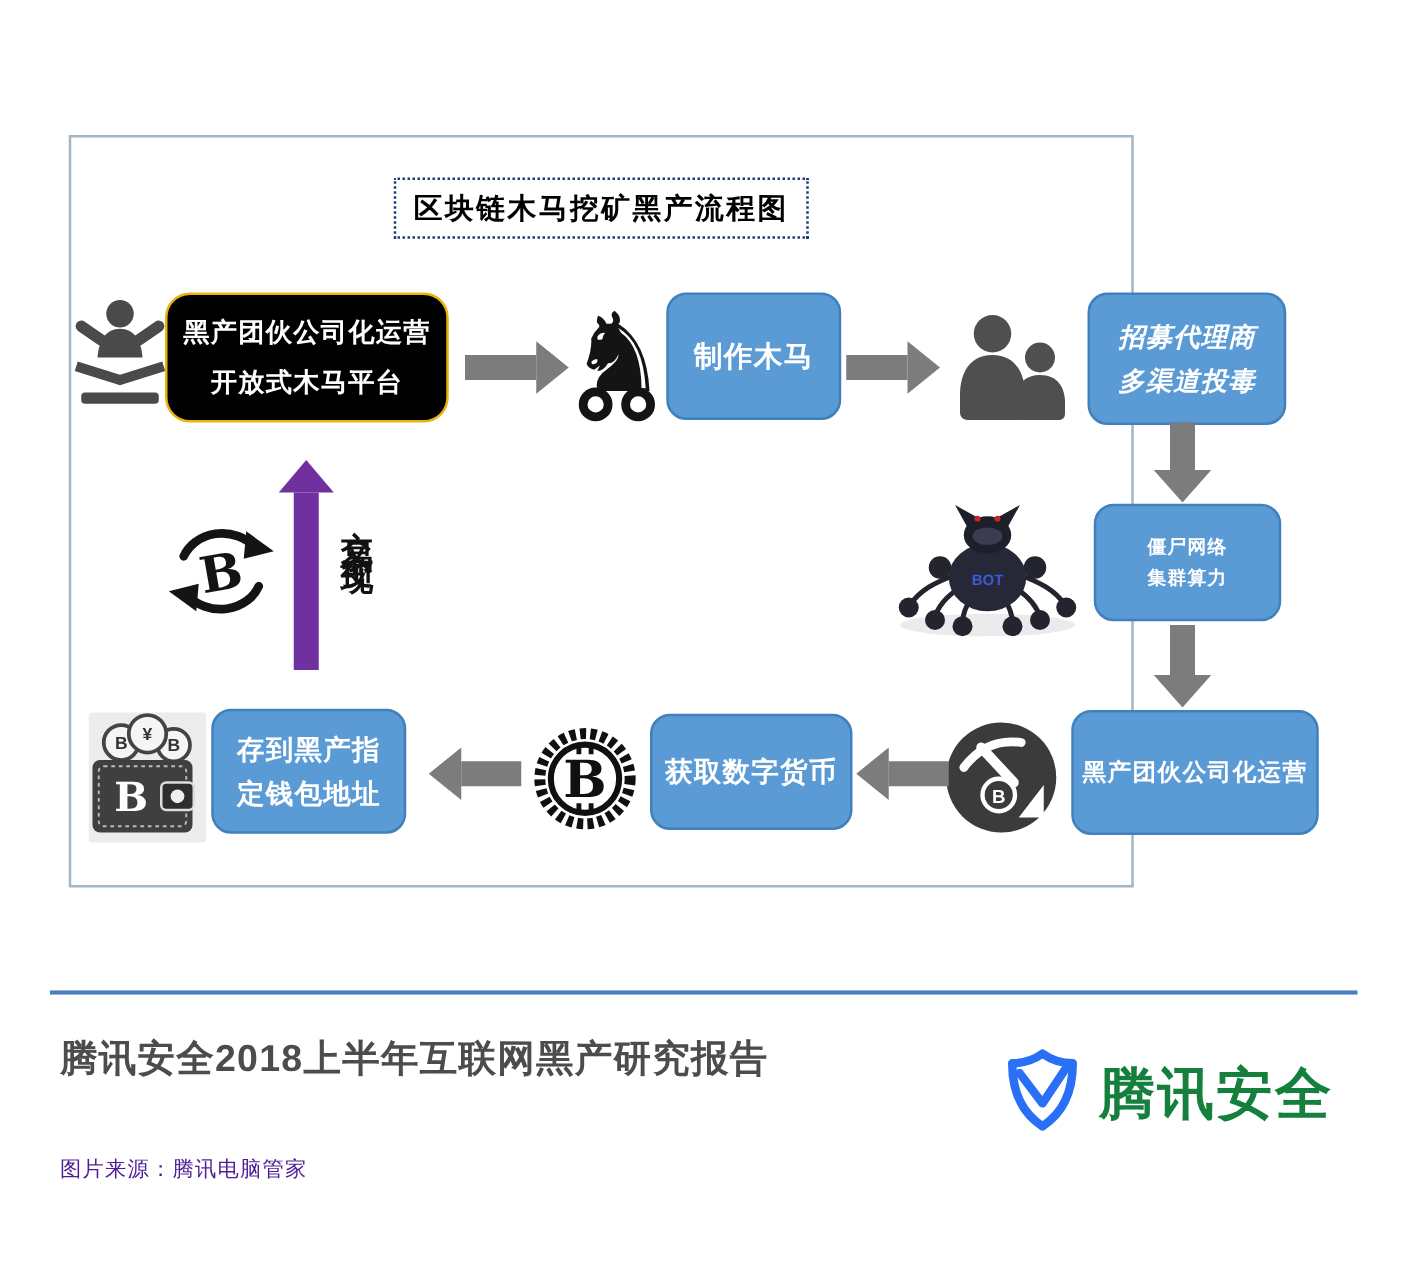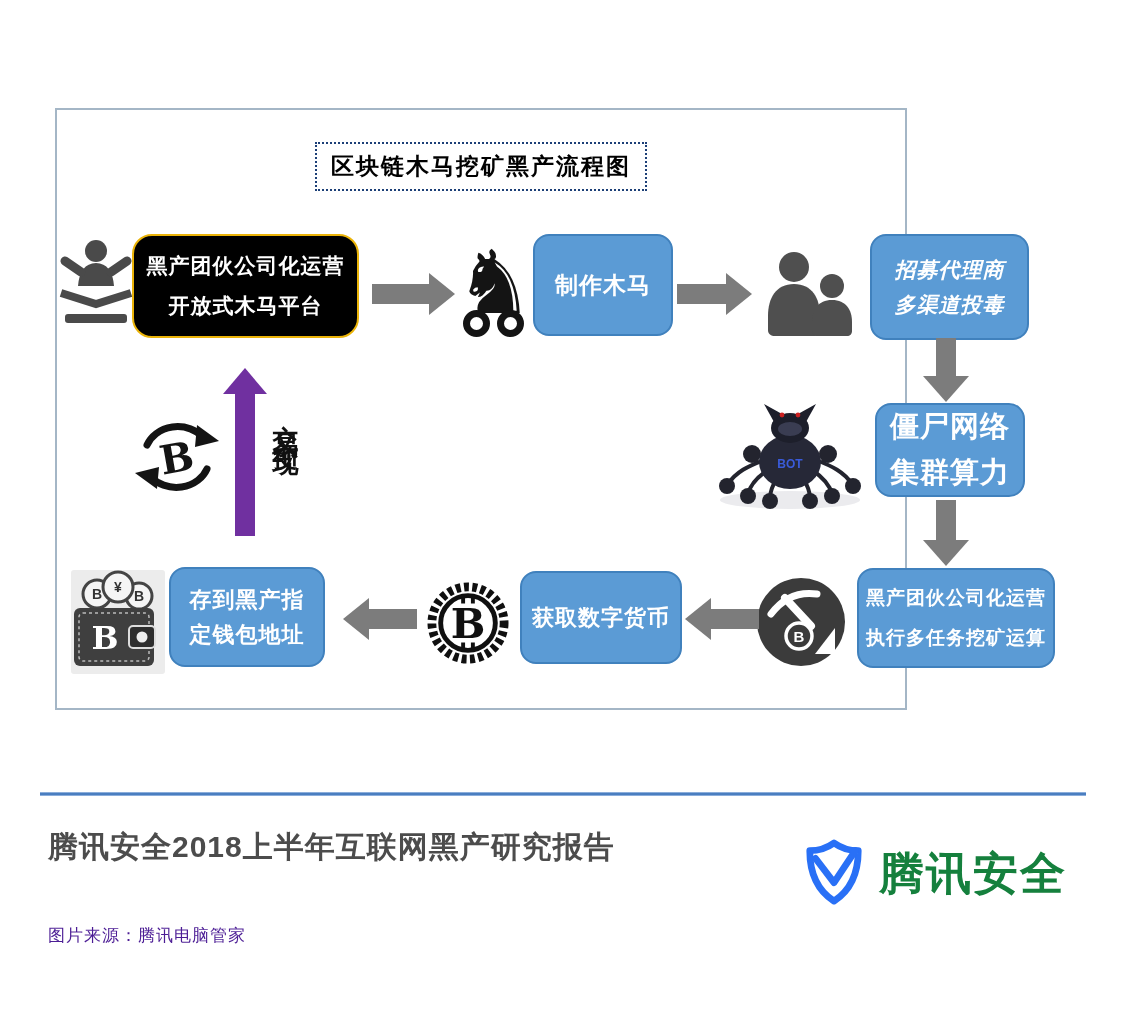--- a/index.html
+++ b/index.html
@@ -21,21 +21,21 @@
   .node{
     position:absolute;box-sizing:border-box;border-radius:16px;
     display:flex;flex-direction:column;align-items:center;justify-content:center;
     color:#fff;font-weight:bold;text-align:center;letter-spacing:1px;
   }
   .node-blue{background:#5b9bd5;border:2px solid #4081bd;}
   .node-orange{background:#000000;border:2px solid #eab308;border-radius:20px;}
   .n-platform{left:75px;top:124px;width:227px;height:104px;font-size:21px;gap:12px;}
   .n-make{left:476px;top:124px;width:140px;height:102px;font-size:23px;}
   .n-recruit{left:813px;top:124px;width:159px;height:106px;font-size:21px;gap:7px;font-style:italic;}
-  .n-botnet{left:818px;top:293px;width:150px;height:94px;font-size:29px;gap:6px;}
+  .n-botnet{left:818px;top:293px;width:150px;height:94px;font-size:15px;gap:6px;}
   .n-pool{left:800px;top:458px;width:198px;height:100px;font-size:19px;gap:14px;}
   .n-getcoin{left:463px;top:461px;width:162px;height:93px;font-size:22px;}
   .n-wallet{left:112px;top:457px;width:156px;height:100px;font-size:22px;gap:5px;}
   
   .ar{position:absolute;display:flex;}
   .ar-h{align-items:center;height:42px;}
   .ar-h .shaft{height:20px;flex:1;background:#7c7c7c;}
   .ar-h .head-r{width:0;height:0;border-top:21px solid transparent;border-bottom:21px solid transparent;border-left:26px solid #7c7c7c;}
   .ar-h .head-l{width:0;height:0;border-top:21px solid transparent;border-bottom:21px solid transparent;border-right:26px solid #7c7c7c;}
   .ar-v{flex-direction:column;width:46px;}
@@ -170,21 +170,20 @@
     <span>集群算力</span>
   </div>
 
   <div class="ar ar-v a4">
     <div class="shaft"></div>
       <div class="head-d"></div>
   </div>
 
   <div class="node node-blue n-pool">
     <span>黑产团伙公司化运营</span>
-    <span>执行多任务挖矿运算</span>
   </div>
 
   <div class="icn i-mining">
     <svg width="88" height="88" viewBox="0 0 88 88">
       <path d="M14,36 Q32,12 60,16" stroke="#ffffff" stroke-width="7" fill="none" stroke-linecap="round"></path>
       <path d="M28,20 L54,48" stroke="#ffffff" stroke-width="8" stroke-linecap="round"></path>
       <path d="M58,76 L78,76 L78,50 Z" fill="#ffffff"></path>
       <circle cx="42" cy="58" r="13" fill="none" stroke="#ffffff" stroke-width="3.5"></circle>
       <text x="42" y="64" text-anchor="middle" font-size="15" font-weight="bold" fill="#ffffff">B</text>
     </svg>

